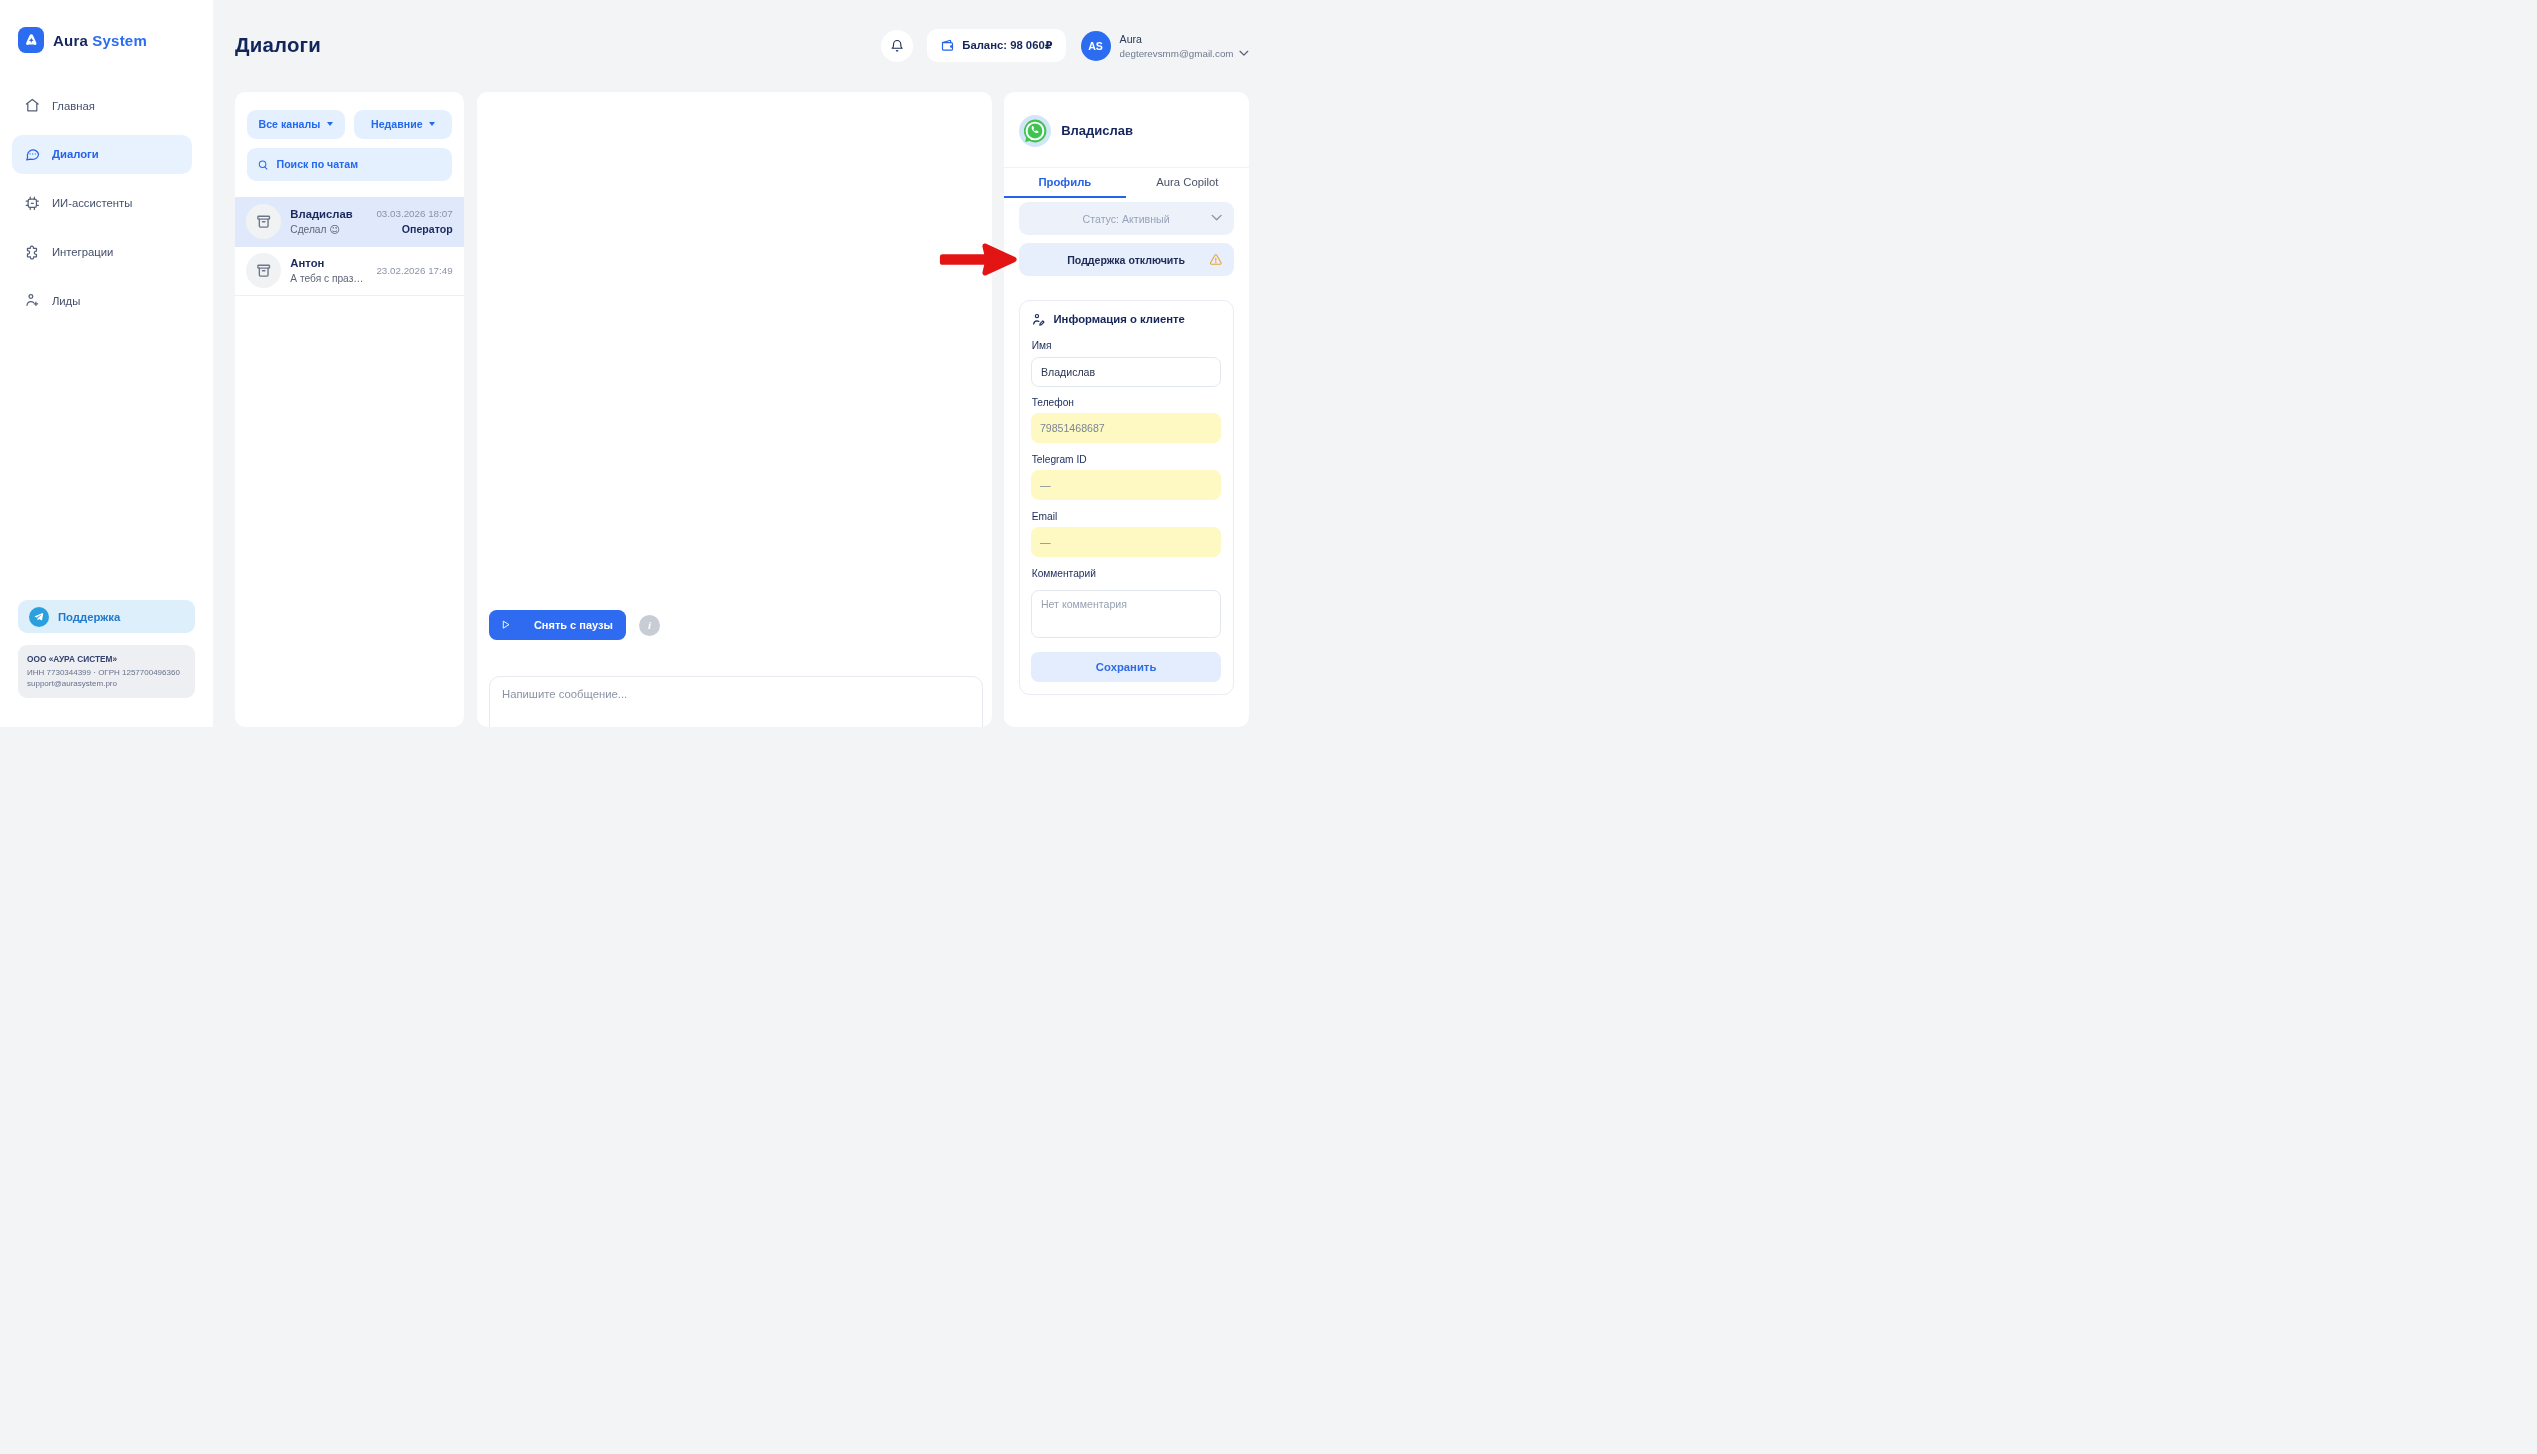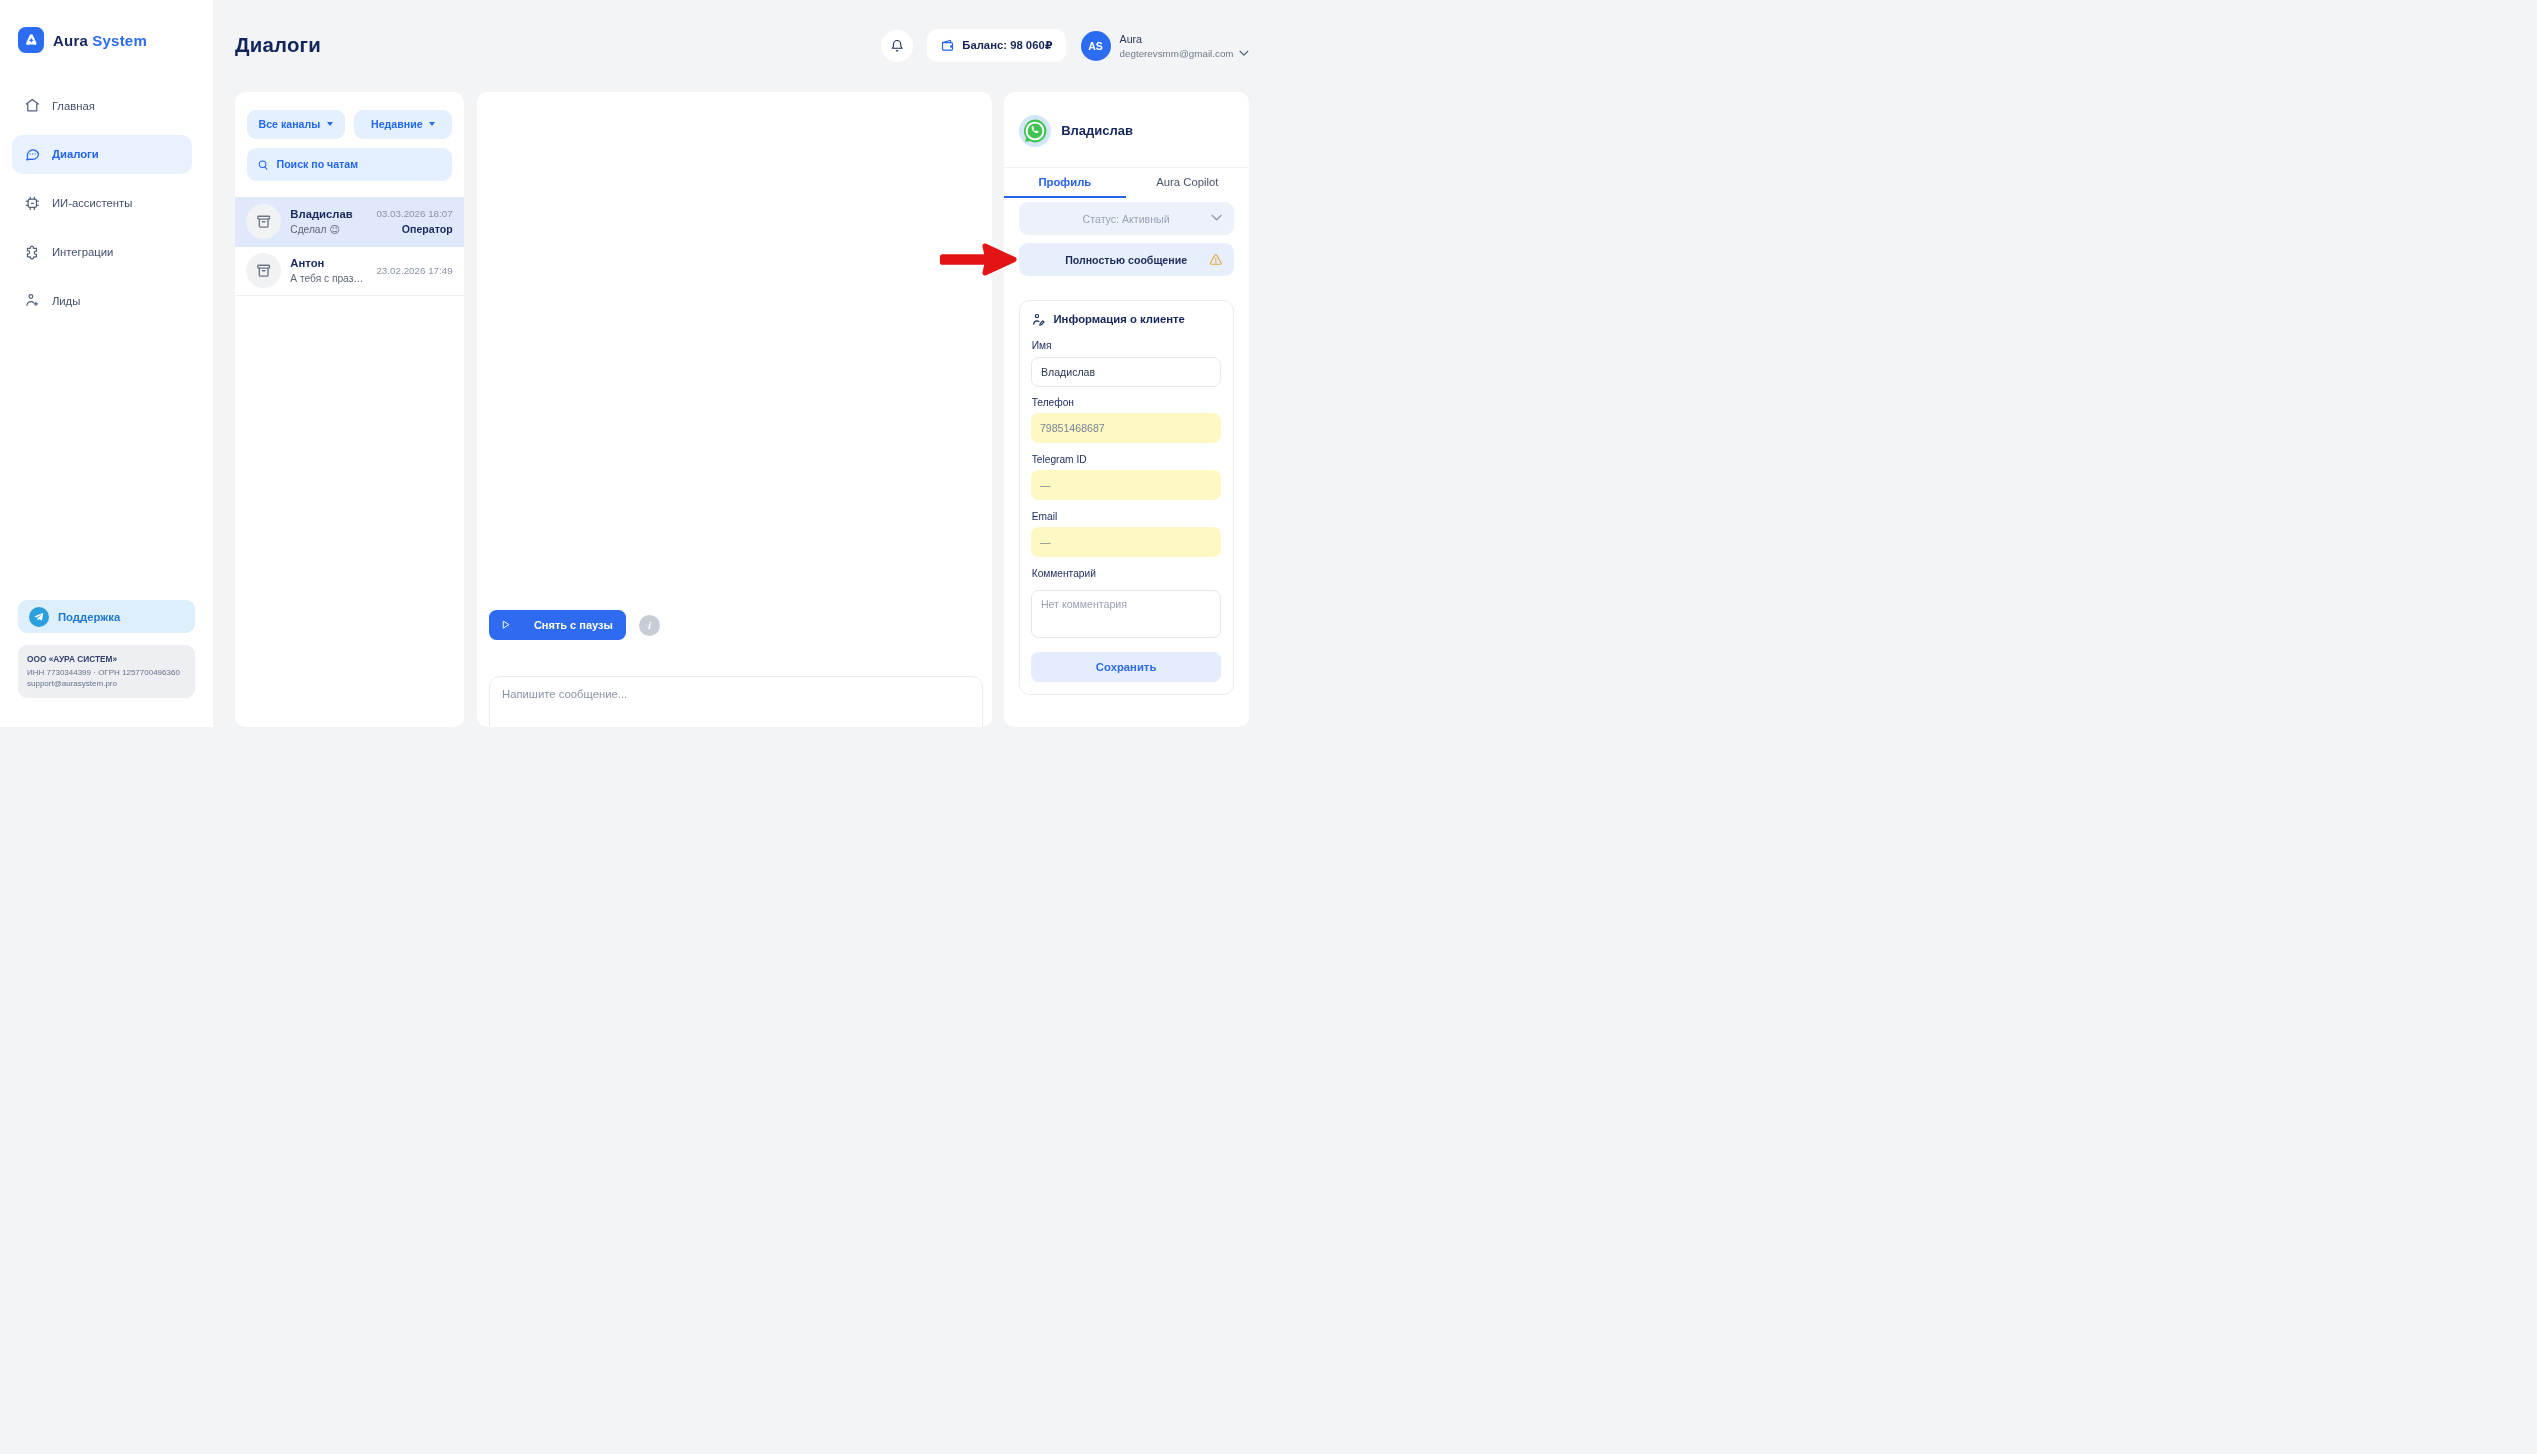--- a/index.html
+++ b/index.html
@@ -293,21 +293,21 @@
           <div class="tab active">Профиль</div>
           <div class="tab">Aura Copilot</div>
         </div>
         <div class="status-select">
           <span class="st">Статус: Активный</span>
           <svg width="11.3" height="7.6" viewBox="0 0 14 9" fill="none" stroke="#8a93a8" stroke-width="1.7" stroke-linecap="round" stroke-linejoin="round">
               <path d="M1.5 1.5 7 7l5.5-5.5"></path>
             </svg>
         </div>
         <button class="disable-btn">
-          <span class="dl">Полностью сообщение</span>
+          <span class="dl">Поддержка отключить</span>
           <svg width="13.6" height="13.6" viewBox="0 0 24 24" fill="none" stroke="#e2a53a" stroke-width="1.9" stroke-linecap="round" stroke-linejoin="round">
               <path d="M10.4 4 2.8 17.3A1.8 1.8 0 0 0 4.4 20h15.2a1.8 1.8 0 0 0 1.6-2.7L13.6 4a1.85 1.85 0 0 0-3.2 0z"></path>
               <path d="M12 9.5v4"></path>
               <circle cx="12" cy="16.6" r="0.5" fill="#e2a53a"></circle>
             </svg>
         </button>
 
         <div class="arrow-wrap">
           <svg width="82" height="35" viewBox="0 0 108 46">
               <g fill="#e31414" stroke="#e31414" stroke-width="7" stroke-linejoin="round" stroke-linecap="round">

